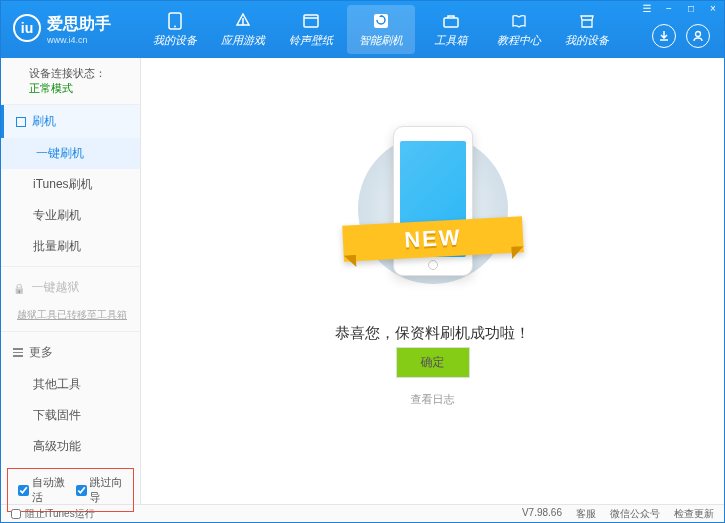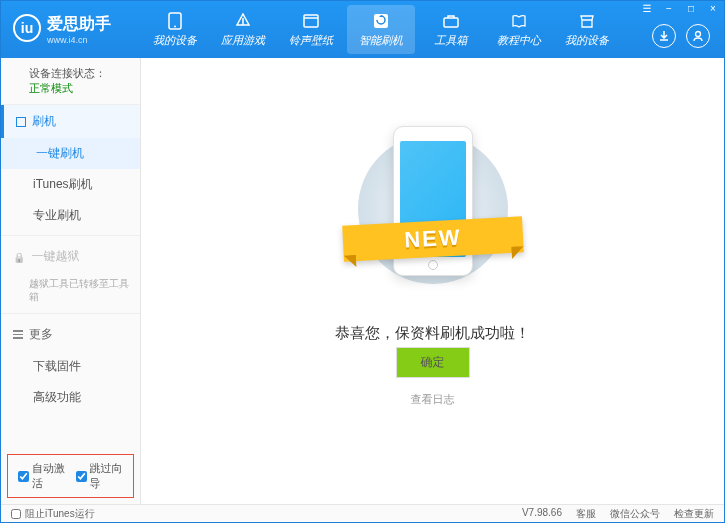--- a/index.html
+++ b/index.html
@@ -19,21 +19,21 @@
 .header-icon-btn { width: 24px; height: 24px; border: 1.5px solid #fff; border-radius: 50%; display: flex; align-items: center; justify-content: center; cursor: pointer; font-size: 12px; }
 .body { display: flex; height: 446px; }
 .sidebar { width: 140px; background: #fafafa; border-right: 1px solid #e5e5e5; display: flex; flex-direction: column; font-size: 12px; }
 .status-bar { padding: 8px 28px; color: #555; font-size: 11px; border-bottom: 1px solid #eee; }
 .status-value { color: #0a8a0a; }
 .side-group { }
 .side-header { display: flex; align-items: center; padding: 8px 12px; color: #666; gap: 6px; }
 .side-header.primary { color: #1e88e5; border-left: 3px solid #1e88e5; background: #f0f7ff; }
 .side-item { padding: 7px 10px 7px 32px; color: #555; cursor: pointer; }
 .side-item.active { color: #1e88e5; background: #e8f3ff; border-left: 3px solid #1e88e5; margin-left: -3px; padding-left: 35px; }
-.side-note { padding: 4px 10px 6px 28px; color: #aaa; font-size: 10px; line-height: 1.3; }
+.side-note { padding: 4px 10px 6px 16px; color: #aaa; font-size: 10px; line-height: 1.3; text-decoration: underline; }
 .divider { border-top: 1px solid #eee; margin: 4px 0; }
 .checkbox-row { display: flex; gap: 10px; padding: 6px 10px; border: 1.5px solid #e74c3c; margin: 6px; }
 .checkbox-item { display: flex; align-items: center; gap: 3px; font-size: 11px; color: #555; }
 .checkbox-item input { accent-color: #1e88e5; width: 11px; height: 11px; }
 .main { flex: 1; background: #fff; display: flex; flex-direction: column; align-items: center; justify-content: center; position: relative; }
 .phone-illustration { position: relative; width: 140px; height: 170px; margin-top: -30px; }
 .circle-bg { width: 150px; height: 150px; border-radius: 50%; background: radial-gradient(circle, #dfe9f0 40%, #c5d5e0 100%); position: absolute; top: 8px; left: -5px; }
 .phone { position: absolute; left: 30px; top: 0; width: 80px; height: 150px; background: #fff; border-radius: 10px; box-shadow: 0 4px 12px rgba(0,0,0,0.15); border: 1px solid #e0e0e0; }
 .phone-screen { position: absolute; top: 14px; left: 6px; right: 6px; bottom: 18px; background: linear-gradient(135deg, #4fc3f7, #29b6f6); border-radius: 2px; }
 .phone-btn { position: absolute; bottom: 5px; left: 50%; transform: translateX(-50%); width: 10px; height: 10px; border: 1px solid #ccc; border-radius: 50%; }
@@ -155,39 +155,41 @@
       <span>设备连接状态：</span><span class="status-value">正常模式</span>
     </div>
     <div class="side-group">
       <div class="side-header primary">
         <span class="square"></span>
         <span>刷机</span>
       </div>
       <div class="side-item active">一键刷机</div>
       <div class="side-item">iTunes刷机</div>
       <div class="side-item">专业刷机</div>
+      <div class="side-item">批量刷机</div>
     </div>
     <div class="divider"></div>
     <div class="side-group">
       <div class="side-header" style="color:#bbb;">
         <span class="lock-icon"></span>
         <span>一键越狱</span>
       </div>
       <div class="side-note">越狱工具已转移至工具箱</div>
     </div>
     <div class="divider"></div>
     <div class="side-group">
       <div class="side-header">
         <span class="hamburger">
             <span></span>
             <span></span>
             <span></span>
           </span>
         <span>更多</span>
       </div>
+      <div class="side-item">其他工具</div>
       <div class="side-item">下载固件</div>
       <div class="side-item">高级功能</div>
     </div>
     <div style="flex:1"></div>
     <div class="checkbox-row">
       <label class="checkbox-item">
         <input type="checkbox" checked="" style="">
         <span>自动激活</span>
       </label>
       <label class="checkbox-item">

